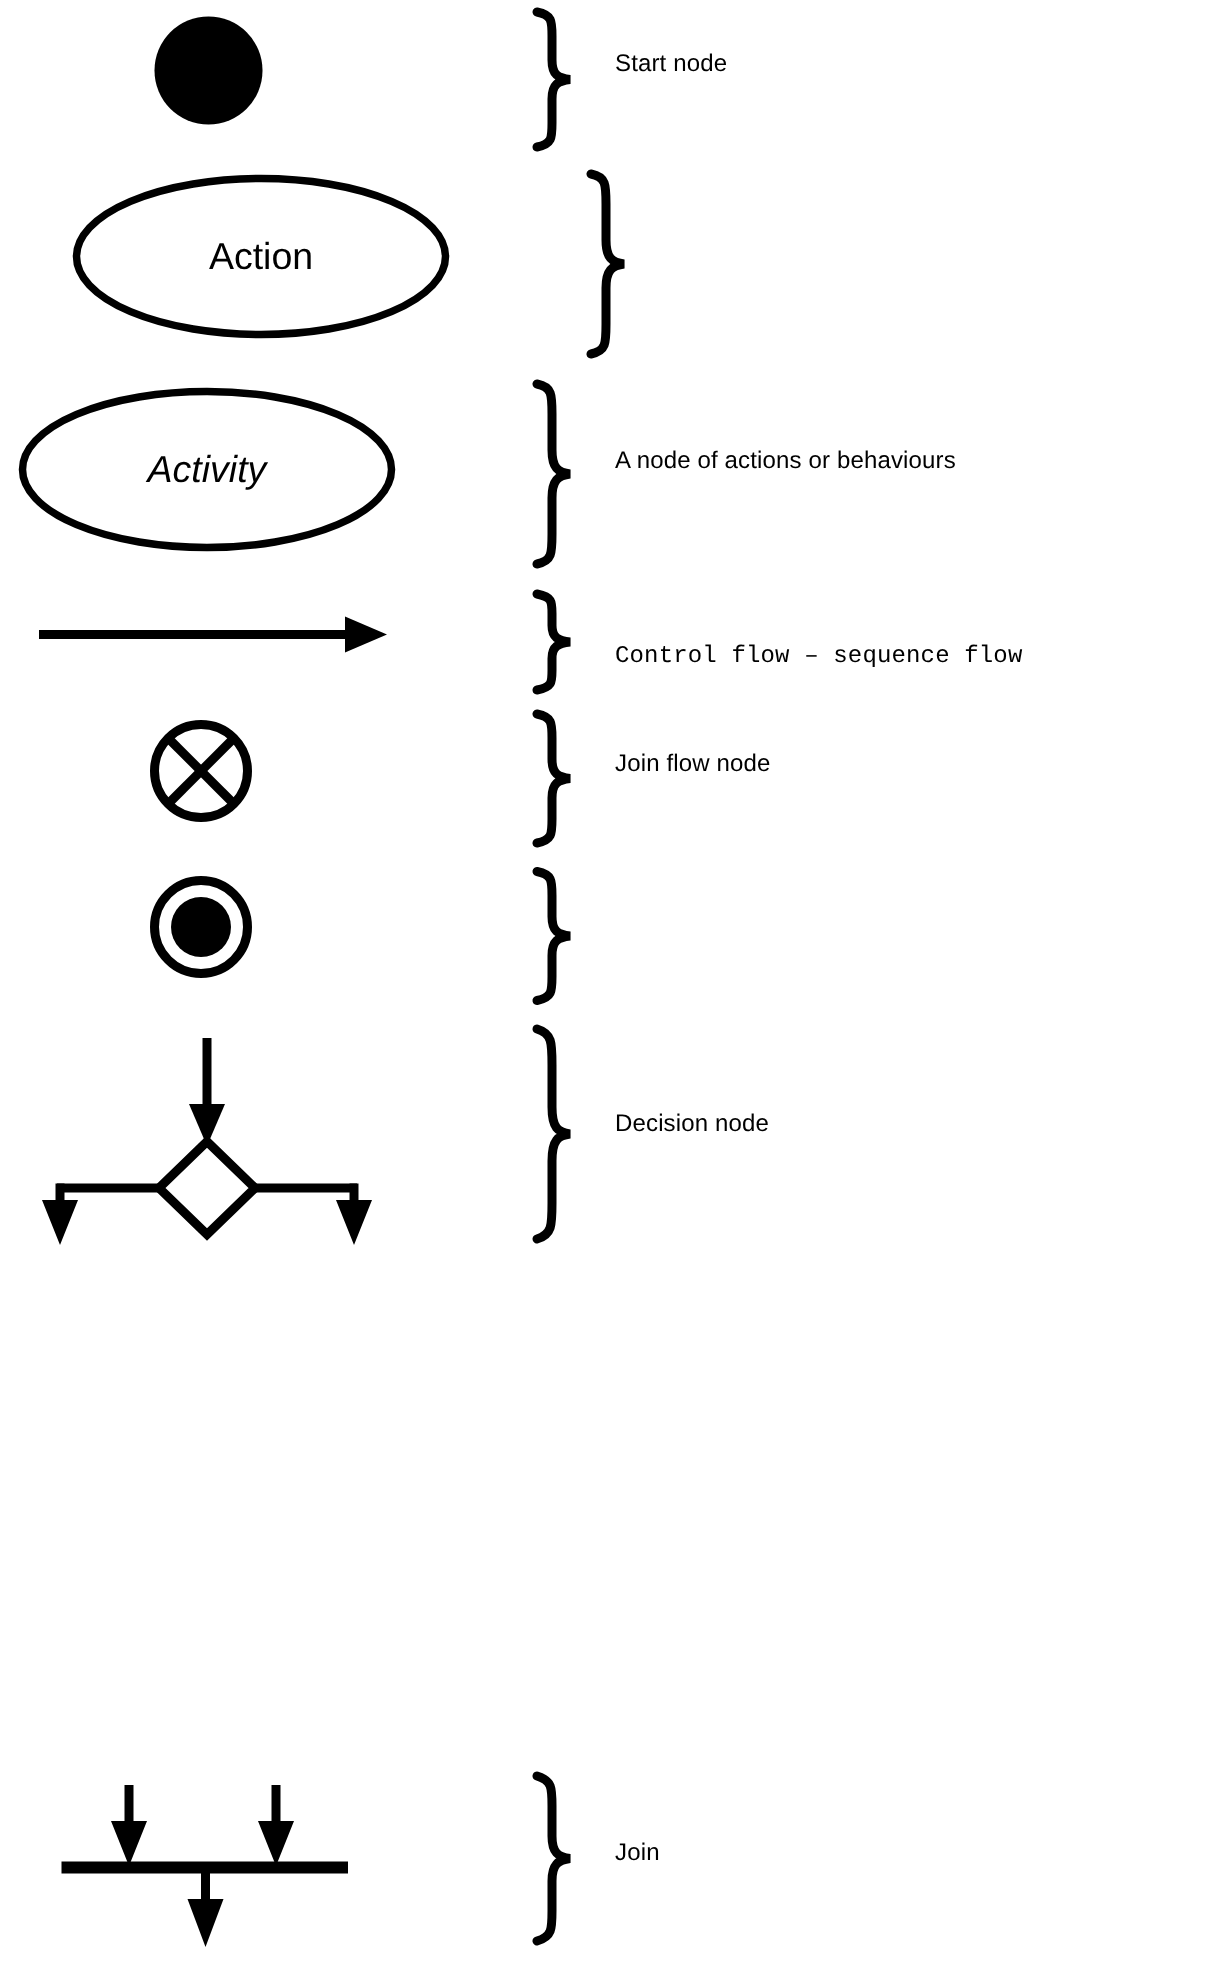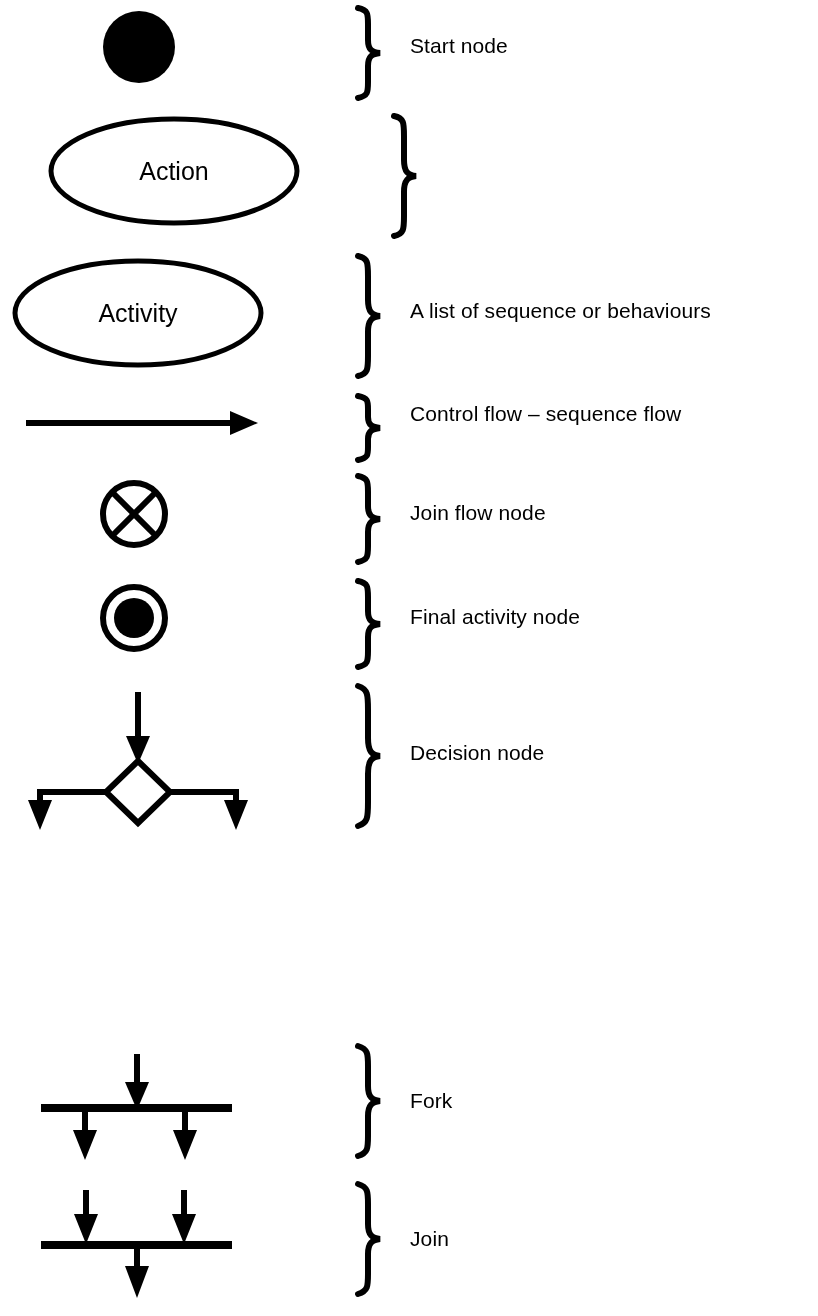--- a/index.html
+++ b/index.html
@@ -33,21 +33,21 @@
     left: 352px;
     top: 0;
     width: 54px;
   }
   .label-cell {
     position: absolute;
     left: 410px;
     top: 0;
     width: 408px;
     color: #000000;
-    font-size: 21px;
+    font-size: 16px;
     line-height: 1;
     letter-spacing: 0.1px;
     white-space: nowrap;
   }
   .node-text {
     font-size: 25px;
     fill: #000000;
     font-family: "Liberation Sans", sans-serif;
   }
   svg { display: block; overflow: visible; }
@@ -79,47 +79,47 @@
       </svg>
     </div>
     <div class="brace-cell" style="height:140px;">
       <svg width="54" height="140" viewBox="0 0 54 140">
         <path d="M6 8 C16 10 16 15 16 28 L16 52 C16 64 20 67 28 68 C20 69 16 72 16 84 L16 108 C16 121 16 126 6 128" fill="none" stroke="#000000" stroke-width="6" stroke-linecap="round"></path>
       </svg>
     </div>
   </div>
 
   <div class="row" style="top:248px;height:142px;">
-    <div class="symbol-cell" style="height:142px;">
+    <div class="symbol-cell" style="height:142px;font-style:italic;">
       <svg width="350" height="142" viewBox="0 0 350 142">
         <ellipse cx="138" cy="65" rx="123" ry="52" fill="#ffffff" stroke="#000000" stroke-width="5"></ellipse>
         <text class="node-text" x="138" y="65" text-anchor="middle" dominant-baseline="central">Activity</text>
       </svg>
     </div>
     <div class="brace-cell" style="height:142px;">
       <svg width="54" height="142" viewBox="0 0 54 142">
         <path d="M6 8 C16 10 16 15 16 28 L16 52 C16 64 20 67 28 68 C20 69 16 72 16 84 L16 108 C16 121 16 126 6 128" fill="none" stroke="#000000" stroke-width="6" stroke-linecap="round"></path>
       </svg>
     </div>
-    <div class="label-cell" style="top:52px;">A list of sequence or behaviours</div>
+    <div class="label-cell" style="top:52px;">A node of actions or behaviours</div>
   </div>
 
   <div class="row" style="top:390px;height:78px;">
     <div class="symbol-cell" style="height:78px;">
       <svg width="350" height="78" viewBox="0 0 350 78">
         <line x1="26" y1="33" x2="232" y2="33" stroke="#000000" stroke-width="6"></line>
         <polygon points="230,21 258,33 230,45" fill="#000000"></polygon>
       </svg>
     </div>
     <div class="brace-cell" style="height:78px;">
       <svg width="54" height="78" viewBox="0 0 54 78">
         <path d="M6 6 C16 8 16 11 16 19 L16 27 C16 35 20 37 28 38 C20 39 16 41 16 49 L16 57 C16 65 16 68 6 70" fill="none" stroke="#000000" stroke-width="6" stroke-linecap="round"></path>
       </svg>
     </div>
-    <div class="label-cell" style="top:13px;">Control flow – sequence flow</div>
+    <div class="label-cell" style="top:39px;font-family:Liberation Mono, monospace;">Control flow – sequence flow</div>
   </div>
 
   <div class="row" style="top:468px;height:105px;">
     <div class="symbol-cell" style="height:105px;">
       <svg width="350" height="105" viewBox="0 0 350 105">
         <circle cx="134" cy="46" r="31" fill="#ffffff" stroke="#000000" stroke-width="6"></circle>
         <line x1="112" y1="24" x2="156" y2="68" stroke="#000000" stroke-width="6"></line>
         <line x1="156" y1="24" x2="112" y2="68" stroke="#000000" stroke-width="6"></line>
       </svg>
     </div>
@@ -136,21 +136,20 @@
       <svg width="350" height="105" viewBox="0 0 350 105">
         <circle cx="134" cy="45" r="31" fill="#ffffff" stroke="#000000" stroke-width="6"></circle>
         <circle cx="134" cy="45" r="20" fill="#000000"></circle>
       </svg>
     </div>
     <div class="brace-cell" style="height:105px;">
       <svg width="54" height="105" viewBox="0 0 54 105">
         <path d="M6 8 C16 10 16 14 16 24 L16 38 C16 48 20 50 28 51 C20 52 16 54 16 64 L16 78 C16 88 16 92 6 94" fill="none" stroke="#000000" stroke-width="6" stroke-linecap="round"></path>
       </svg>
     </div>
-    <div class="label-cell" style="top:33px;">Final activity node</div>
   </div>
 
   <div class="row" style="top:678px;height:192px;padding-left:20px;">
     <div class="symbol-cell" style="height:192px;">
       <svg width="350" height="192" viewBox="0 0 350 192">
 
         <line x1="138" y1="14" x2="138" y2="60" stroke="#000000" stroke-width="6"></line>
         <polygon points="126,58 150,58 138,86" fill="#000000"></polygon>
 
         <polygon points="138,83 170,114 138,145 106,114" fill="#ffffff" stroke="#000000" stroke-width="6"></polygon>
@@ -166,61 +165,38 @@
     </div>
     <div class="brace-cell" style="height:192px;">
       <svg width="54" height="192" viewBox="0 0 54 192">
         <path d="M6 8 C16 11 16 17 16 32 L16 60 C16 74 20 77 28 78 C20 79 16 82 16 96 L16 124 C16 139 16 145 6 148" fill="none" stroke="#000000" stroke-width="6" stroke-linecap="round"></path>
       </svg>
     </div>
     <div class="label-cell" style="top:64px;">Decision node</div>
   </div>
 
 
-  <div class="row" style="top:1040px;height:138px;">
+
+  <div class="row" style="top:1178px;height:138px;">
     <div class="symbol-cell" style="height:138px;">
       <svg width="350" height="138" viewBox="0 0 350 138">
 
-        <line x1="137" y1="14" x2="137" y2="44" stroke="#000000" stroke-width="6"></line>
-        <polygon points="125,42 149,42 137,70" fill="#000000"></polygon>
-
-        <line x1="41" y1="68" x2="232" y2="68" stroke="#000000" stroke-width="8"></line>
-
-        <line x1="85" y1="68" x2="85" y2="92" stroke="#000000" stroke-width="6"></line>
-        <polygon points="73,90 97,90 85,120" fill="#000000"></polygon>
-
-        <line x1="185" y1="68" x2="185" y2="92" stroke="#000000" stroke-width="6"></line>
-        <polygon points="173,90 197,90 185,120" fill="#000000"></polygon>
+        <line x1="86" y1="12" x2="86" y2="38" stroke="#000000" stroke-width="6"></line>
+        <polygon points="74,36 98,36 86,66" fill="#000000"></polygon>
+
+        <line x1="184" y1="12" x2="184" y2="38" stroke="#000000" stroke-width="6"></line>
+        <polygon points="172,36 196,36 184,66" fill="#000000"></polygon>
+
+        <line x1="41" y1="67" x2="232" y2="67" stroke="#000000" stroke-width="8"></line>
+
+        <line x1="137" y1="67" x2="137" y2="90" stroke="#000000" stroke-width="6"></line>
+        <polygon points="125,88 149,88 137,120" fill="#000000"></polygon>
       </svg>
     </div>
     <div class="brace-cell" style="height:138px;">
       <svg width="54" height="138" viewBox="0 0 54 138">
         <path d="M6 6 C16 9 16 14 16 26 L16 46 C16 57 20 60 28 61 C20 62 16 65 16 76 L16 96 C16 108 16 113 6 116" fill="none" stroke="#000000" stroke-width="6" stroke-linecap="round"></path>
       </svg>
     </div>
-    <div class="label-cell" style="top:50px;">Fork</div>
-  </div>
-
-  <div class="row" style="top:1178px;height:138px;">
-    <div class="symbol-cell" style="height:138px;">
-      <svg width="350" height="138" viewBox="0 0 350 138">
-
-        <line x1="86" y1="12" x2="86" y2="38" stroke="#000000" stroke-width="6"></line>
-        <polygon points="74,36 98,36 86,66" fill="#000000"></polygon>
-
-        <line x1="184" y1="12" x2="184" y2="38" stroke="#000000" stroke-width="6"></line>
-        <polygon points="172,36 196,36 184,66" fill="#000000"></polygon>
-
-        <line x1="41" y1="67" x2="232" y2="67" stroke="#000000" stroke-width="8"></line>
-
-        <line x1="137" y1="67" x2="137" y2="90" stroke="#000000" stroke-width="6"></line>
-        <polygon points="125,88 149,88 137,120" fill="#000000"></polygon>
-      </svg>
-    </div>
-    <div class="brace-cell" style="height:138px;">
-      <svg width="54" height="138" viewBox="0 0 54 138">
-        <path d="M6 6 C16 9 16 14 16 26 L16 46 C16 57 20 60 28 61 C20 62 16 65 16 76 L16 96 C16 108 16 113 6 116" fill="none" stroke="#000000" stroke-width="6" stroke-linecap="round"></path>
-      </svg>
-    </div>
     <div class="label-cell" style="top:50px;">Join</div>
   </div>
 
 </div>
 
 </body></html>

